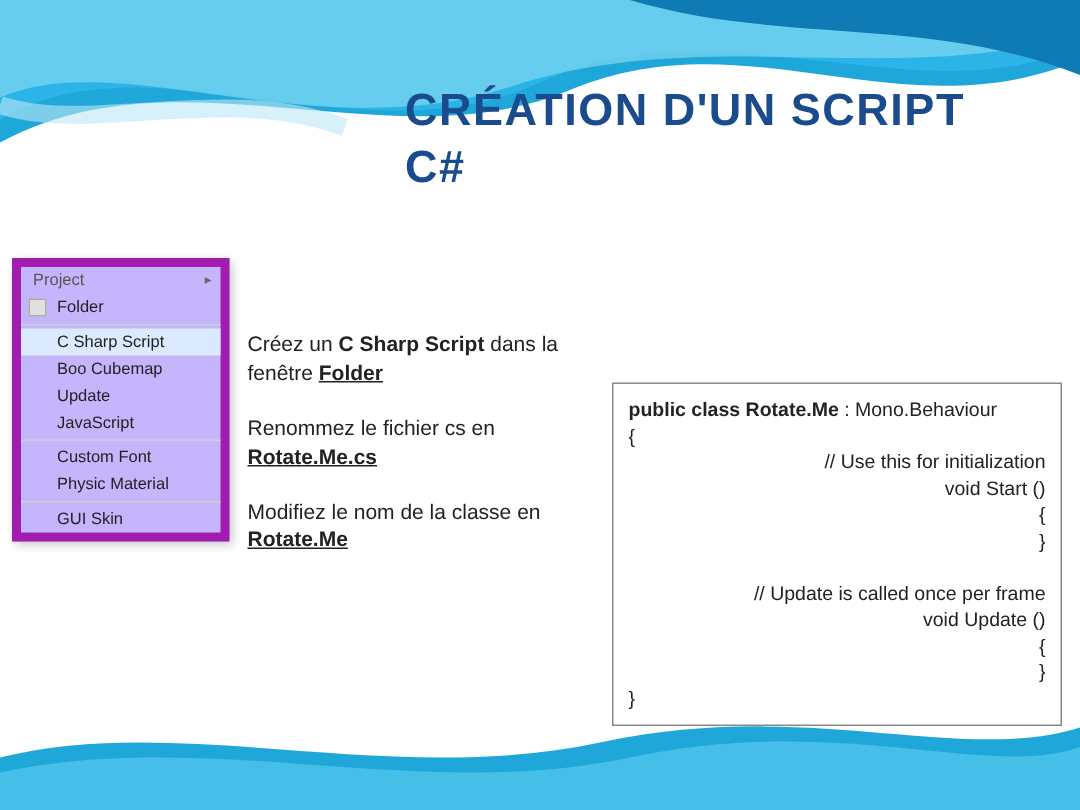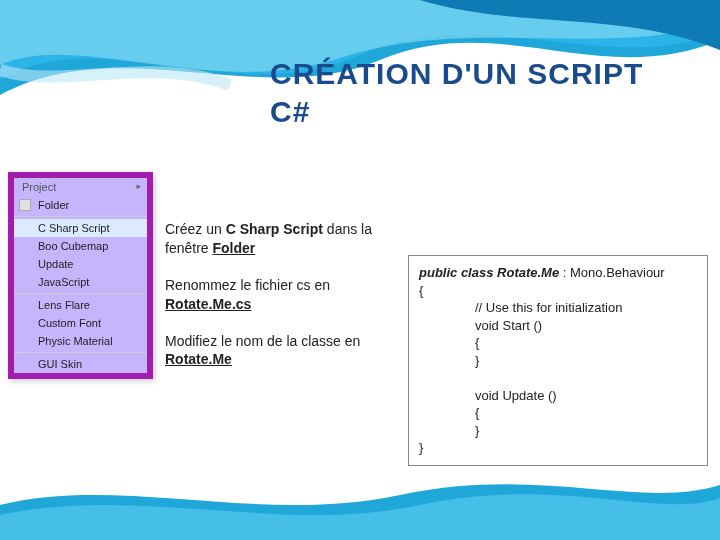--- a/index.html
+++ b/index.html
@@ -94,22 +94,22 @@
     left: 408px;
     width: 300px;
     border: 1px solid #888;
     padding: 8px 10px;
     font-size: 13px;
     line-height: 1.35;
     color: #222;
     z-index: 2;
     background: #fff;
   }
-  .codebox .kw { font-weight: 700; font-style: italic; }
-  .codebox .ind2 { padding-left: 56px; display: block; }
+  .codebox .kw { font-weight: 700; }
+  .codebox .ind2 { padding-left: 56px; display: block; text-align: right; }
 
   
   .wave-footer {
     position: absolute;
     bottom: 0; left: 0; right: 0;
     height: 70px;
     z-index: 0;
   }
 </style>
 </head>
@@ -130,21 +130,20 @@
 
 <div class="menu">
   <div class="mi hdr sub">Project</div>
   <div class="mi"><span class="ico"></span><span>Folder</span></div>
   <div class="sep"></div>
   <div class="mi active">C Sharp Script</div>
   <div class="mi">Boo Cubemap</div>
   <div class="mi">Update</div>
   <div class="mi">JavaScript</div>
   <div class="sep"></div>
-  <div class="mi">Lens Flare</div>
   <div class="mi">Custom Font</div>
   <div class="mi">Physic Material</div>
   <div class="sep"></div>
   <div class="mi">GUI Skin</div>
 </div>
 
 <div class="instructions">
   <div class="step">
     <span>Créez un </span><b>C Sharp Script</b><span> dans la fenêtre </span><span class="bu">Folder</span>
   </div>
@@ -159,20 +158,21 @@
 <div class="codebox">
   <div>
     <span class="kw">public class </span><span class="kw">Rotate.Me</span><span> : Mono.Behaviour</span>
   </div>
   <div>{</div>
   <span class="ind2">// Use this for initialization</span>
   <span class="ind2">void Start ()</span>
   <span class="ind2">{</span>
   <span class="ind2">}</span>
   <span class="ind2">&nbsp;</span>
+  <span class="ind2">// Update is called once per frame</span>
   <span class="ind2">void Update ()</span>
   <span class="ind2">{</span>
   <span class="ind2">}</span>
   <div>}</div>
 </div>
 
 <svg class="wave-footer" viewBox="0 0 720 70" preserveAspectRatio="none">
   <path d="M0,70 L0,35 C120,5 260,55 400,25 C540,-5 640,40 720,15 L720,70 Z" fill="#1fa7da"></path>
   <path d="M0,70 L0,45 C140,15 280,65 420,35 C560,5 660,50 720,28 L720,70 Z" fill="#4cc3ea" opacity="0.85"></path>
 </svg>

